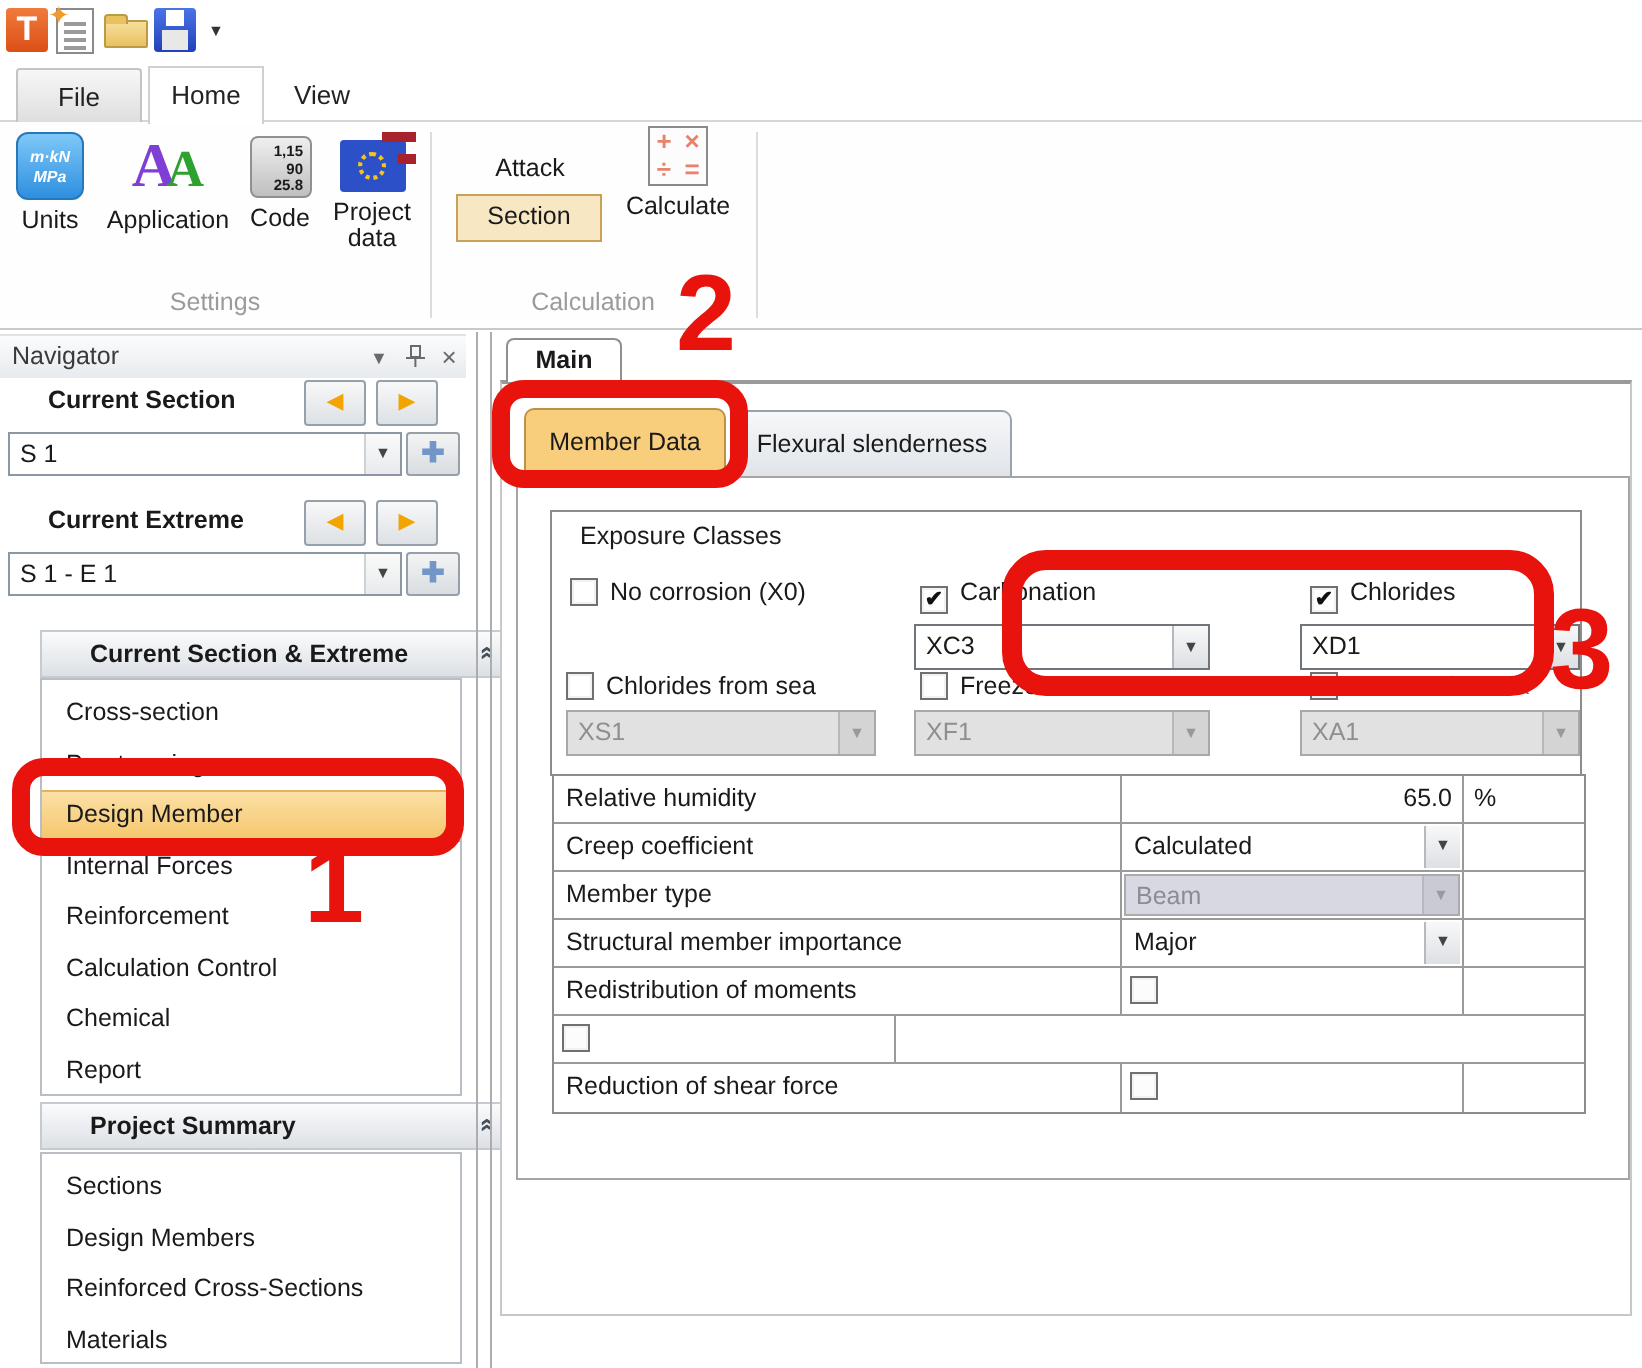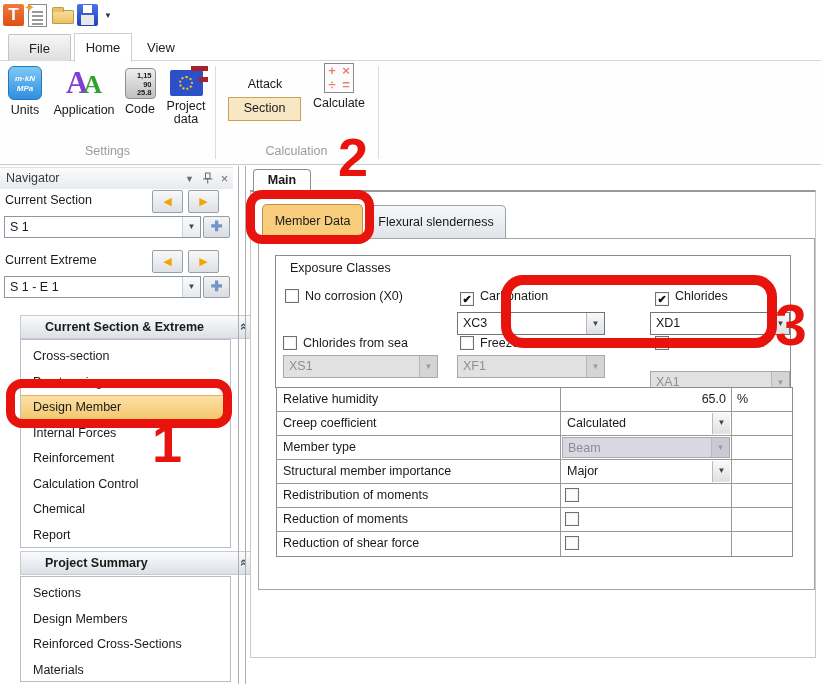--- a/index.html
+++ b/index.html
@@ -59,21 +59,21 @@
   .calc-ico{width:30px;height:30px;margin:0 auto;display:grid;grid-template-columns:14px 14px;grid-auto-rows:14px;
             border:1px solid #8A8A8A;background:#FCFCFC;color:#E8826B;font-weight:bold;font-size:13px;line-height:14px;}
 
   
   .nav-header{position:absolute;left:0;top:167px;width:233px;height:22px;background:linear-gradient(#FBFCFD,#E7EAEE);border-top:1px solid #E3E3E3;}
   .nav-title{position:absolute;left:6px;top:3px;color:#3A3A3A;}
   .nv-ico{position:absolute;top:4px;width:15px;height:15px;color:#6A6A6A;text-align:center;}
   .nv-caret{left:182px;font-size:9px;line-height:15px;}
   .nv-pin{left:200px;}
   .nv-close{left:217px;font-size:13px;line-height:14px;}
-  .nav-bold{position:absolute;left:5px;font-weight:normal;text-align:center;}
+  .nav-bold{position:absolute;left:24px;font-weight:bold;text-align:center;}
   .arrow-btn{position:absolute;width:31px;height:23px;background:linear-gradient(#F8F8F8,#DDE1E5);border:1px solid #96A0AA;
              border-radius:2px;text-align:center;line-height:21px;font-size:11px;color:#F2A500;}
   .combo{position:absolute;left:4px;width:197px;height:22px;background:#fff;border:1px solid #8A98A5;}
   .combo-val{position:absolute;left:5px;top:3px;}
   .combo-arrow{position:absolute;right:0;top:0;width:18px;height:100%;border-left:1px solid #CDD2D7;
                text-align:center;font-size:8px;color:#444;line-height:20px;background:linear-gradient(#FAFAFA,#E8EAEC);}
   .plus-btn{position:absolute;left:203px;width:27px;height:22px;background:linear-gradient(#F4F4F4,#D9DDE1);
             border:1px solid #96A0AA;border-radius:2px;color:#7396C8;font-weight:bold;font-size:14px;line-height:19px;text-align:center;}
   .grp-hdr{position:absolute;left:20px;width:237px;height:24px;background:linear-gradient(#FAFBFC,#DCE0E6);
            border:1px solid #C6CBD2;font-weight:bold;line-height:22px;padding-left:24px;}
@@ -282,21 +282,21 @@
       <div class="xdd dis" style="left: 283px; top: 355px; width: 155px;">
         <span class="xdd-t">XS1</span>
         <span class="xdd-a">▼</span>
       </div>
       <div class="xcell" style="left: 460px; top: 336px;"><span class="cb"></span><span style="color: rgb(26, 26, 26);">Freeze/Thaw Attack</span></div>
       <div class="xdd dis" style="left: 457px; top: 355px; width: 148px;">
         <span class="xdd-t">XF1</span>
         <span class="xdd-a">▼</span>
       </div>
       <div class="xcell" style="left: 655px; top: 336px;"><span class="cb"></span><span style="color: #737373;">Chemical Attack</span></div>
-      <div class="xdd dis" style="left: 650px; top: 355px; width: 140px; margin-top: 16px;">
+      <div class="xdd dis" style="left: 650px; top: 355px; width: 140px;">
         <span class="xdd-t">XA1</span>
         <span class="xdd-a">▼</span>
       </div>
     </div>
 
   <div class="ptable" id="ptable">
       <div class="prow">
         <div class="pc lab">Relative humidity</div>
         <div class="pc val">
           <span class="numv">65.0</span>
@@ -334,21 +334,20 @@
         <div class="pc unit"></div>
       </div>
       <div class="prow">
         <div class="pc lab">Redistribution of moments</div>
         <div class="pc val">
           <span class="cb tblcb"></span>
         </div>
         <div class="pc unit"></div>
       </div>
       <div class="prow">
-        <div class="pc lab">Reduction of moments</div>
         <div class="pc val">
           <span class="cb tblcb"></span>
         </div>
         <div class="pc unit"></div>
       </div>
       <div class="prow">
         <div class="pc lab">Reduction of shear force</div>
         <div class="pc val">
           <span class="cb tblcb"></span>
         </div>

